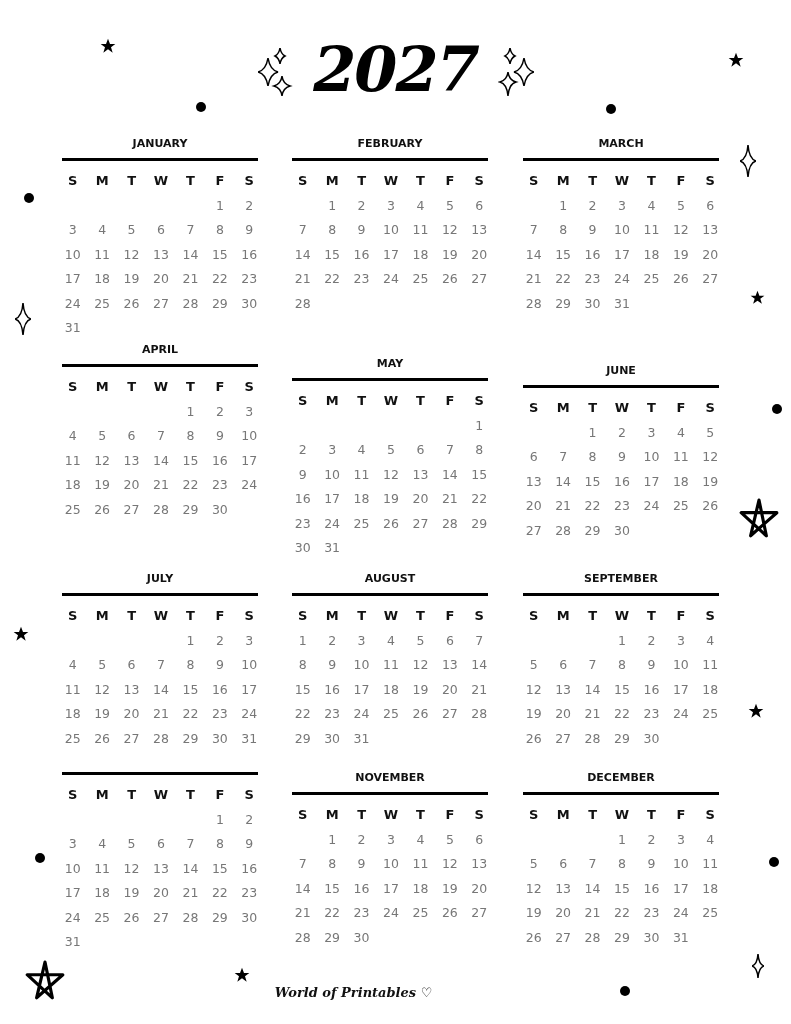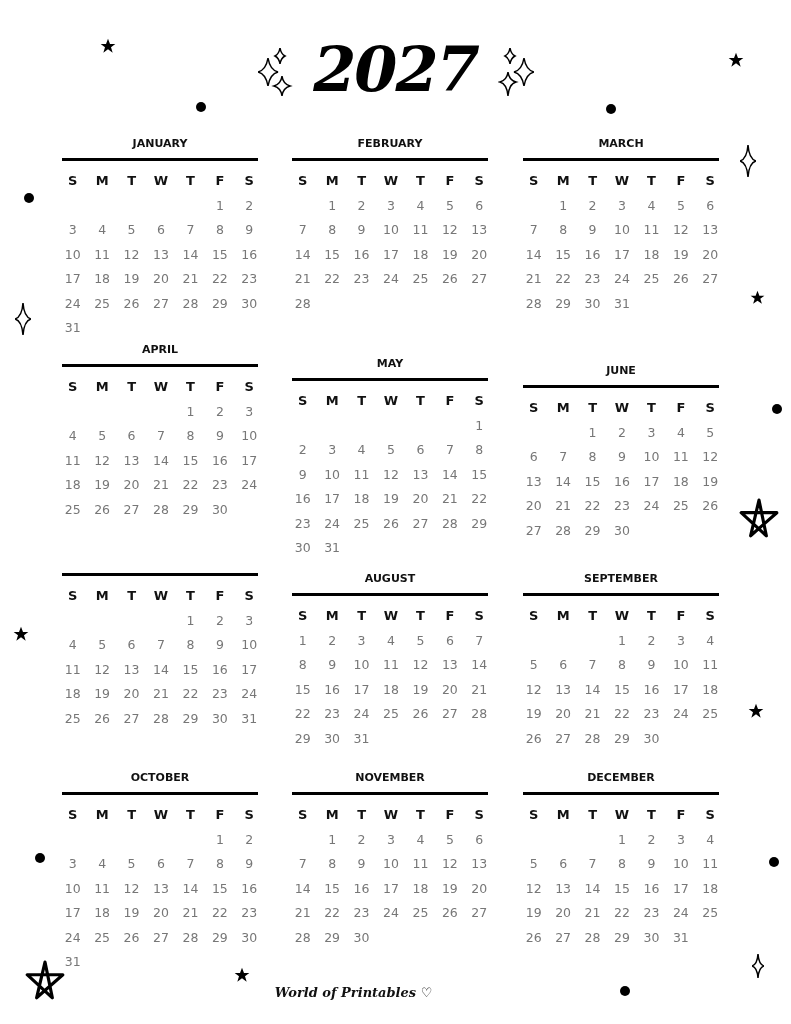--- a/index.html
+++ b/index.html
@@ -292,20 +292,21 @@
         <div class="day">24</div>
         <div class="day">25</div>
         <div class="day">26</div>
         <div class="day">27</div>
         <div class="day">28</div>
         <div class="day">29</div>
         <div class="day">30</div>
       </div>
     </div>
     <div class="month" style="left: 62px; top: 569px;">
+      <div class="mname">JULY</div>
       <div class="bar"></div>
       <div class="grid">
         <div class="dow">S</div>
         <div class="dow">M</div>
         <div class="dow">T</div>
         <div class="dow">W</div>
         <div class="dow">T</div>
         <div class="dow">F</div>
         <div class="dow">S</div>
         <div class="day"></div>
@@ -429,21 +430,20 @@
         <div class="day">24</div>
         <div class="day">25</div>
         <div class="day">26</div>
         <div class="day">27</div>
         <div class="day">28</div>
         <div class="day">29</div>
         <div class="day">30</div>
       </div>
     </div>
     <div class="month" style="left: 62px; top: 768px;">
-      <div class="mname">OCTOBER</div>
       <div class="bar"></div>
       <div class="grid">
         <div class="dow">S</div>
         <div class="dow">M</div>
         <div class="dow">T</div>
         <div class="dow">W</div>
         <div class="dow">T</div>
         <div class="dow">F</div>
         <div class="dow">S</div>
         <div class="day"></div>

